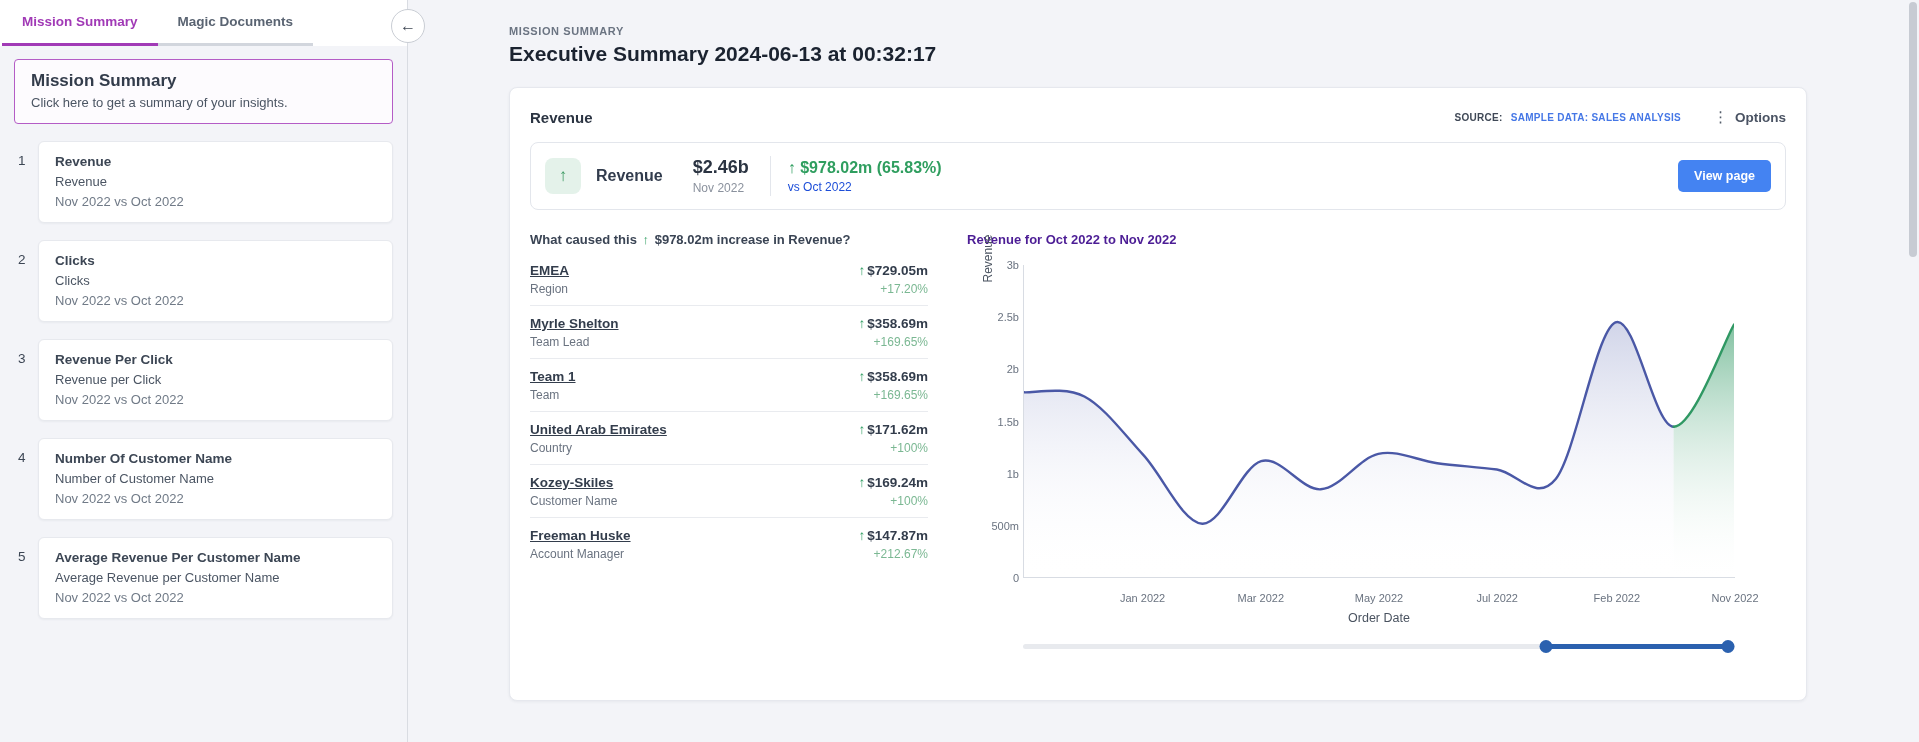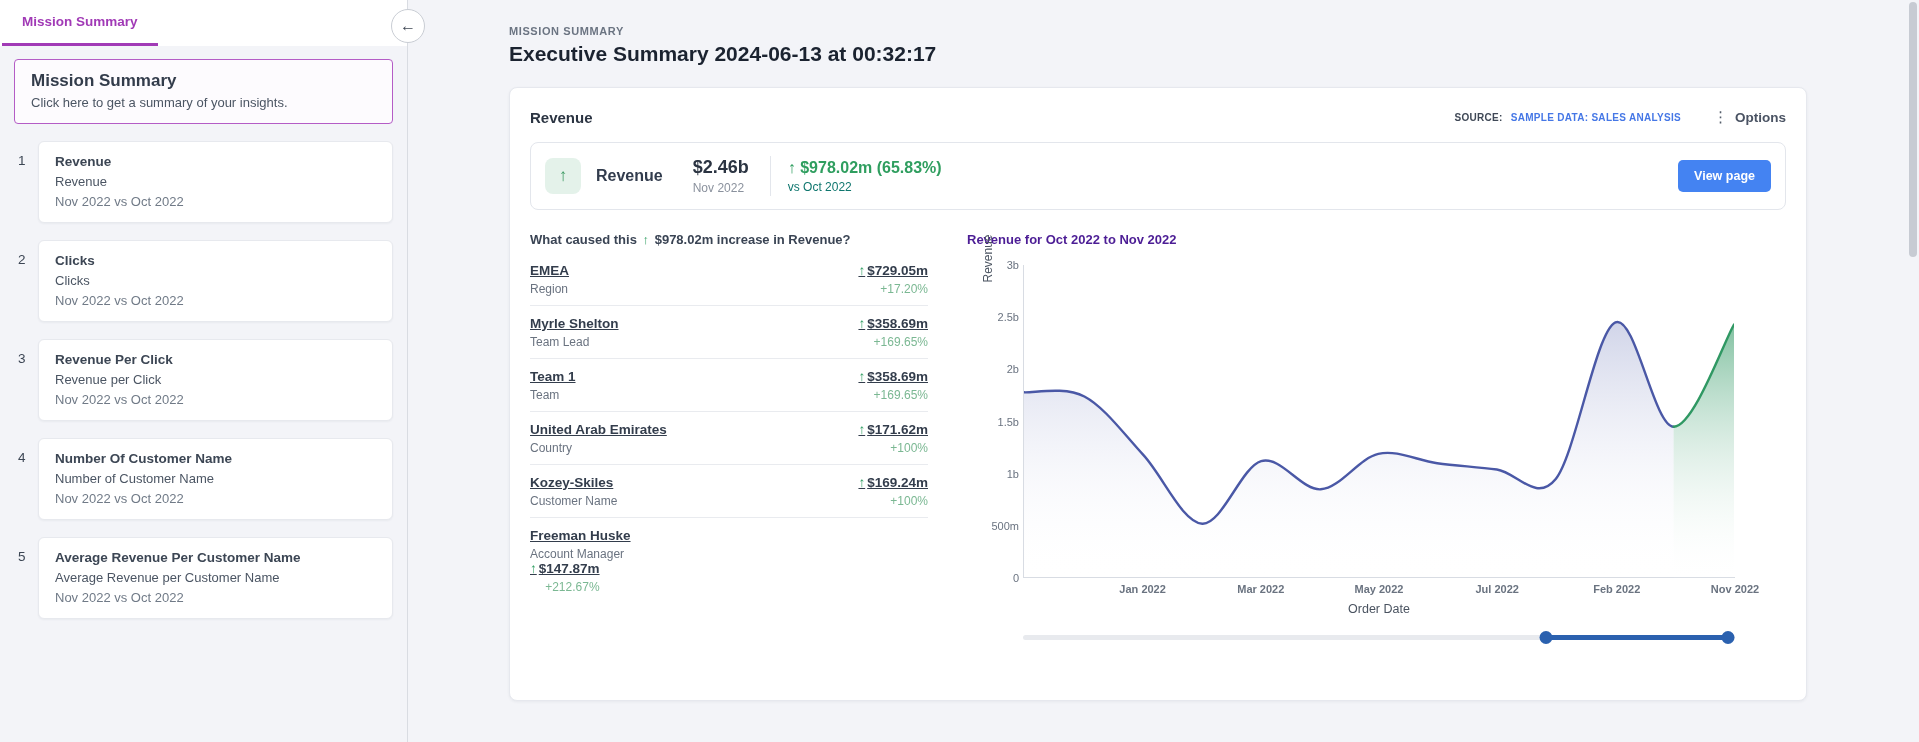--- a/index.html
+++ b/index.html
@@ -40,66 +40,67 @@
 
   
   .kpi-strip { border:1px solid #e3e6ec; border-radius:8px; padding:13px 14px; display:flex; align-items:center; margin-bottom:22px; }
   .kpi-badge { width:36px; height:36px; border-radius:8px; background:#e4f2ea; color:#3a9a61; font-size:17px; font-weight:700; display:flex; align-items:center; justify-content:center; }
   .kpi-metric { font-size:16px; font-weight:700; color:#323c4d; margin:0 30px 0 15px; }
   .kpi-valueblock { margin-right:21px; }
   .kpi-value { font-size:18px; font-weight:700; color:#2b3442; }
   .kpi-subtle { font-size:12px; color:#8a919d; margin-top:3px; }
   .kpi-divider { width:1px; height:40px; background:#e3e6ec; margin-right:17px; }
   .kpi-change { font-size:16px; font-weight:700; color:#2f9e5f; }
-  .kpi-change-period { font-size:12px; color:#0f766e; margin-top:3px; }
+  .kpi-change-period { font-size:12px; color:#1d4ed8; margin-top:3px; }
   .spacer { flex:1; }
   .view-btn { background:#4483f2; color:#fff; border:none; border-radius:5px; font-size:12.5px; font-weight:700; padding:9px 16px; cursor:pointer; font-family:inherit; }
 
   
   .columns { display:flex; }
   .causes { width:398px; min-width:398px; margin-right:39px; }
   .causes-heading { font-size:13px; font-weight:700; color:#3a4454; margin-bottom:6px; }
   .causes-heading .arrow { color:#35a065; padding:0 2px; }
   .cause-row { display:flex; justify-content:space-between; align-items:flex-start; padding:10px 0 9px; border-bottom:1px solid #e9ebef; }
-  .cause-row:last-child { border-bottom:none;flex-direction:column; }
+  .cause-row:last-child { border-bottom:none; }
   .cause-name { font-size:13.5px; font-weight:700; color:#333d4c; margin-bottom:4px;text-decoration:underline; }
   .cause-dim { font-size:12px; color:#6a7380; }
   .cause-right { text-align:right; }
-  .cause-amount { font-size:13.5px; font-weight:700; color:#333d4c; margin-bottom:4px;text-decoration:underline; }
+  .cause-amount { font-size:13.5px; font-weight:700; color:#333d4c; margin-bottom:4px; }
   .cause-amount .arrow { color:#34a065; font-weight:400; margin-right:2px; }
   .cause-pct { font-size:12px; color:#7bb893; }
 
   
   .chart-col { flex:1; }
   .chart-title { font-size:13px; font-weight:700; color:#4c1d95; margin-bottom:18px; }
   .chart-area { position:relative; height:313px; }
   .y-axis-label { position:absolute; left:0; top:150px; transform:rotate(-90deg); transform-origin:left top; font-size:12px; color:#4a5360; width:313px; text-align:center; margin-left:14px; }
   .y-ticks { position:absolute; left:18px; top:0; width:34px; height:313px; }
   .y-ticks span { position:absolute; right:0; transform:translateY(-50%); font-size:11px; color:#6a7380; }
   .plot-stack { margin-left:56px; width:712px; }
   .plot { width:712px; height:313px; border-left:1px solid #d8dce3; border-bottom:1px solid #d8dce3; }
-  .x-ticks { position:relative; height:16px; margin-top:5px; width:712px;font-weight:bold; }
+  .x-ticks { position:relative; height:16px; margin-top:14px; width:712px; }
   .x-ticks span { position:absolute; transform:translateX(-50%); font-size:11px; color:#6a7380; white-space:nowrap; }
   .order-date { width:712px; text-align:center; font-size:12.5px; color:#4a5360; margin-top:3px; }
   .slider { position:relative; width:712px; height:14px; margin-top:14px; cursor:pointer; }
   .slider-track { position:absolute; top:5px; left:0; right:0; height:5px; border-radius:3px; background:#e8eaee; }
   .slider-range { position:absolute; top:5px; height:5px; background:#2b61af; }
   .slider-handle { position:absolute; top:1px; width:13px; height:13px; border-radius:50%; background:#2b61af; transform:translateX(-50%); cursor:grab; }
 
   
   .scrollbar-thumb { position:absolute; right:2px; top:2px; width:8px; height:255px; border-radius:4px; background:#c7cbd3; }
 </style>
 </head>
 <body>
 
 <div class="app">
 
   <aside class="sidebar">
     <div class="tabbar">
       <div class="tab active">Mission Summary</div>
+      <div class="tab">Magic Documents</div>
     </div>
     <div class="sidebar-body">
       <div class="summary-card">
         <div class="summary-title">Mission Summary</div>
         <div class="summary-sub">Click here to get a summary of your insights.</div>
       </div>
 
       <div class="insight-row">
         <div class="insight-num">1</div>
         <div class="insight-card">

